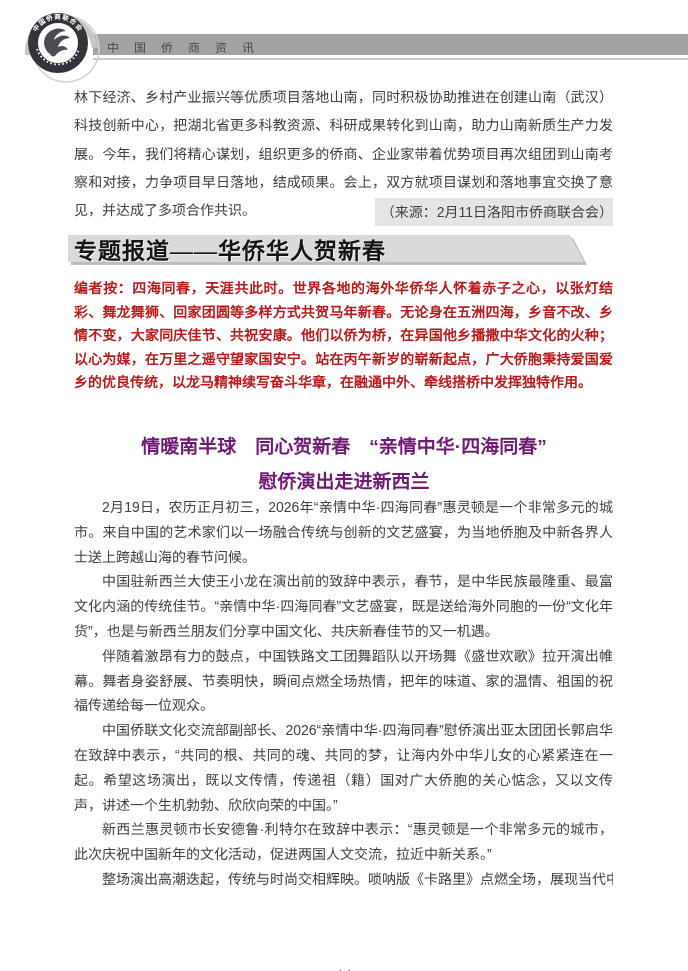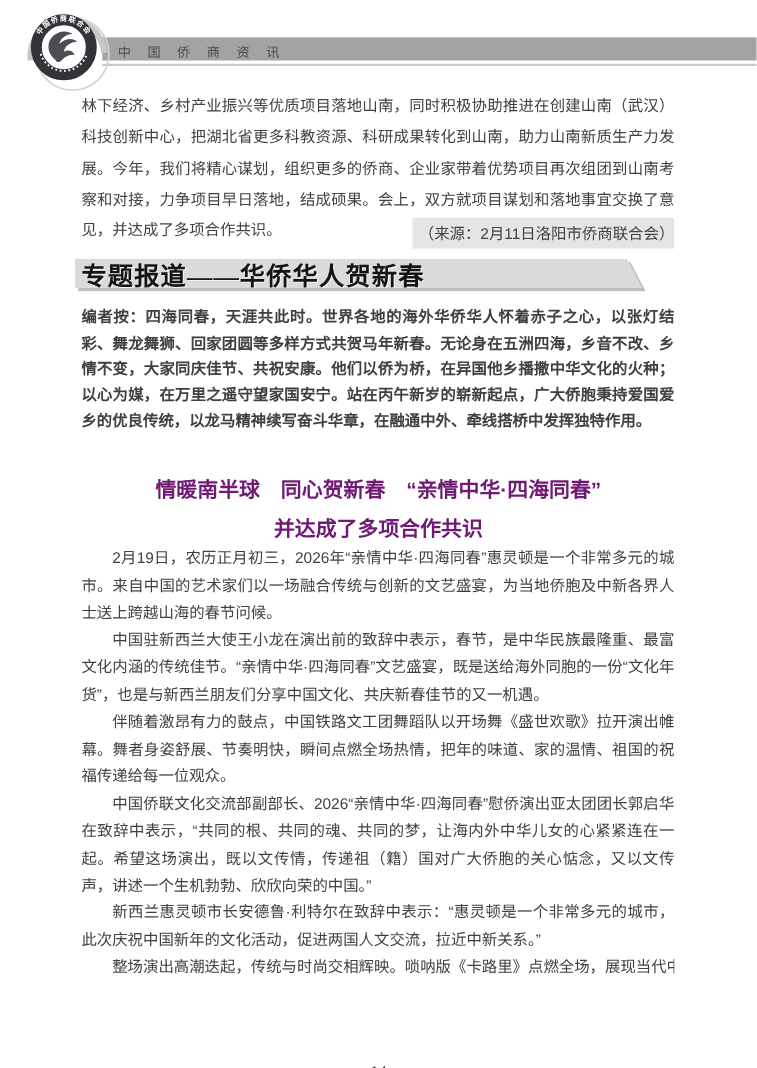--- a/index.html
+++ b/index.html
@@ -32,21 +32,21 @@
     display:flex;align-items:center;
   }
   .section-bar span{
     font-family:"Liberation Serif",serif;font-weight:bold;font-size:23px;color:#141414;
     padding-left:6px;letter-spacing:1px;white-space:nowrap;
     text-shadow:1px 1px 0 rgba(255,255,255,0.65);
   }
   
   .editor{
     position:absolute;left:74px;top:277px;width:539px;margin:0;
-    font-size:14px;font-weight:bold;line-height:23.6px;text-align:justify;color:#404040;
+    font-size:14px;font-weight:bold;line-height:23.6px;text-align:justify;color:#b91c1c;
   }
   
   .art-title{
     position:absolute;left:30px;right:30px;top:429px;text-align:center;
     font-weight:bold;font-size:19px;line-height:35px;color:#701a75;
   }
   
   .art-body{position:absolute;left:74px;top:495px;width:539px;font-size:14px;line-height:24.8px;}
   .art-body p{margin:0;text-indent:2em;text-align:justify;}
   .art-body p.cut{white-space:nowrap;overflow:hidden;}
@@ -96,21 +96,21 @@
 
   <div class="section-shadow"></div>
   <div class="section-bar">
     <span>专题报道——华侨华人贺新春</span>
   </div>
 
   <p class="editor">编者按：四海同春，天涯共此时。世界各地的海外华侨华人怀着赤子之心，以张灯结彩、舞龙舞狮、回家团圆等多样方式共贺马年新春。无论身在五洲四海，乡音不改、乡情不变，大家同庆佳节、共祝安康。他们以侨为桥，在异国他乡播撒中华文化的火种；以心为媒，在万里之遥守望家国安宁。站在丙午新岁的崭新起点，广大侨胞秉持爱国爱乡的优良传统，以龙马精神续写奋斗华章，在融通中外、牵线搭桥中发挥独特作用。</p>
 
   <div class="art-title">
     <div>情暖南半球　同心贺新春　“亲情中华·四海同春”</div>
-    <div>并达成了多项合作共识</div>
+    <div>慰侨演出走进新西兰</div>
   </div>
 
   <div class="art-body">
     <p>2月19日，农历正月初三，2026年“亲情中华·四海同春”惠灵顿是一个非常多元的城市。来自中国的艺术家们以一场融合传统与创新的文艺盛宴，为当地侨胞及中新各界人士送上跨越山海的春节问候。</p>
     <p>中国驻新西兰大使王小龙在演出前的致辞中表示，春节，是中华民族最隆重、最富文化内涵的传统佳节。“亲情中华·四海同春”文艺盛宴，既是送给海外同胞的一份“文化年货”，也是与新西兰朋友们分享中国文化、共庆新春佳节的又一机遇。</p>
     <p>伴随着激昂有力的鼓点，中国铁路文工团舞蹈队以开场舞《盛世欢歌》拉开演出帷幕。舞者身姿舒展、节奏明快，瞬间点燃全场热情，把年的味道、家的温情、祖国的祝福传递给每一位观众。</p>
     <p>中国侨联文化交流部副部长、2026“亲情中华·四海同春”慰侨演出亚太团团长郭启华在致辞中表示，“共同的根、共同的魂、共同的梦，让海内外中华儿女的心紧紧连在一起。希望这场演出，既以文传情，传递祖（籍）国对广大侨胞的关心惦念，又以文传声，讲述一个生机勃勃、欣欣向荣的中国。”</p>
     <p>新西兰惠灵顿市长安德鲁·利特尔在致辞中表示：“惠灵顿是一个非常多元的城市，此次庆祝中国新年的文化活动，促进两国人文交流，拉近中新关系。”</p>
     <p class="cut">整场演出高潮迭起，传统与时尚交相辉映。唢呐版《卡路里》点燃全场，展现当代中</p>
   </div>

